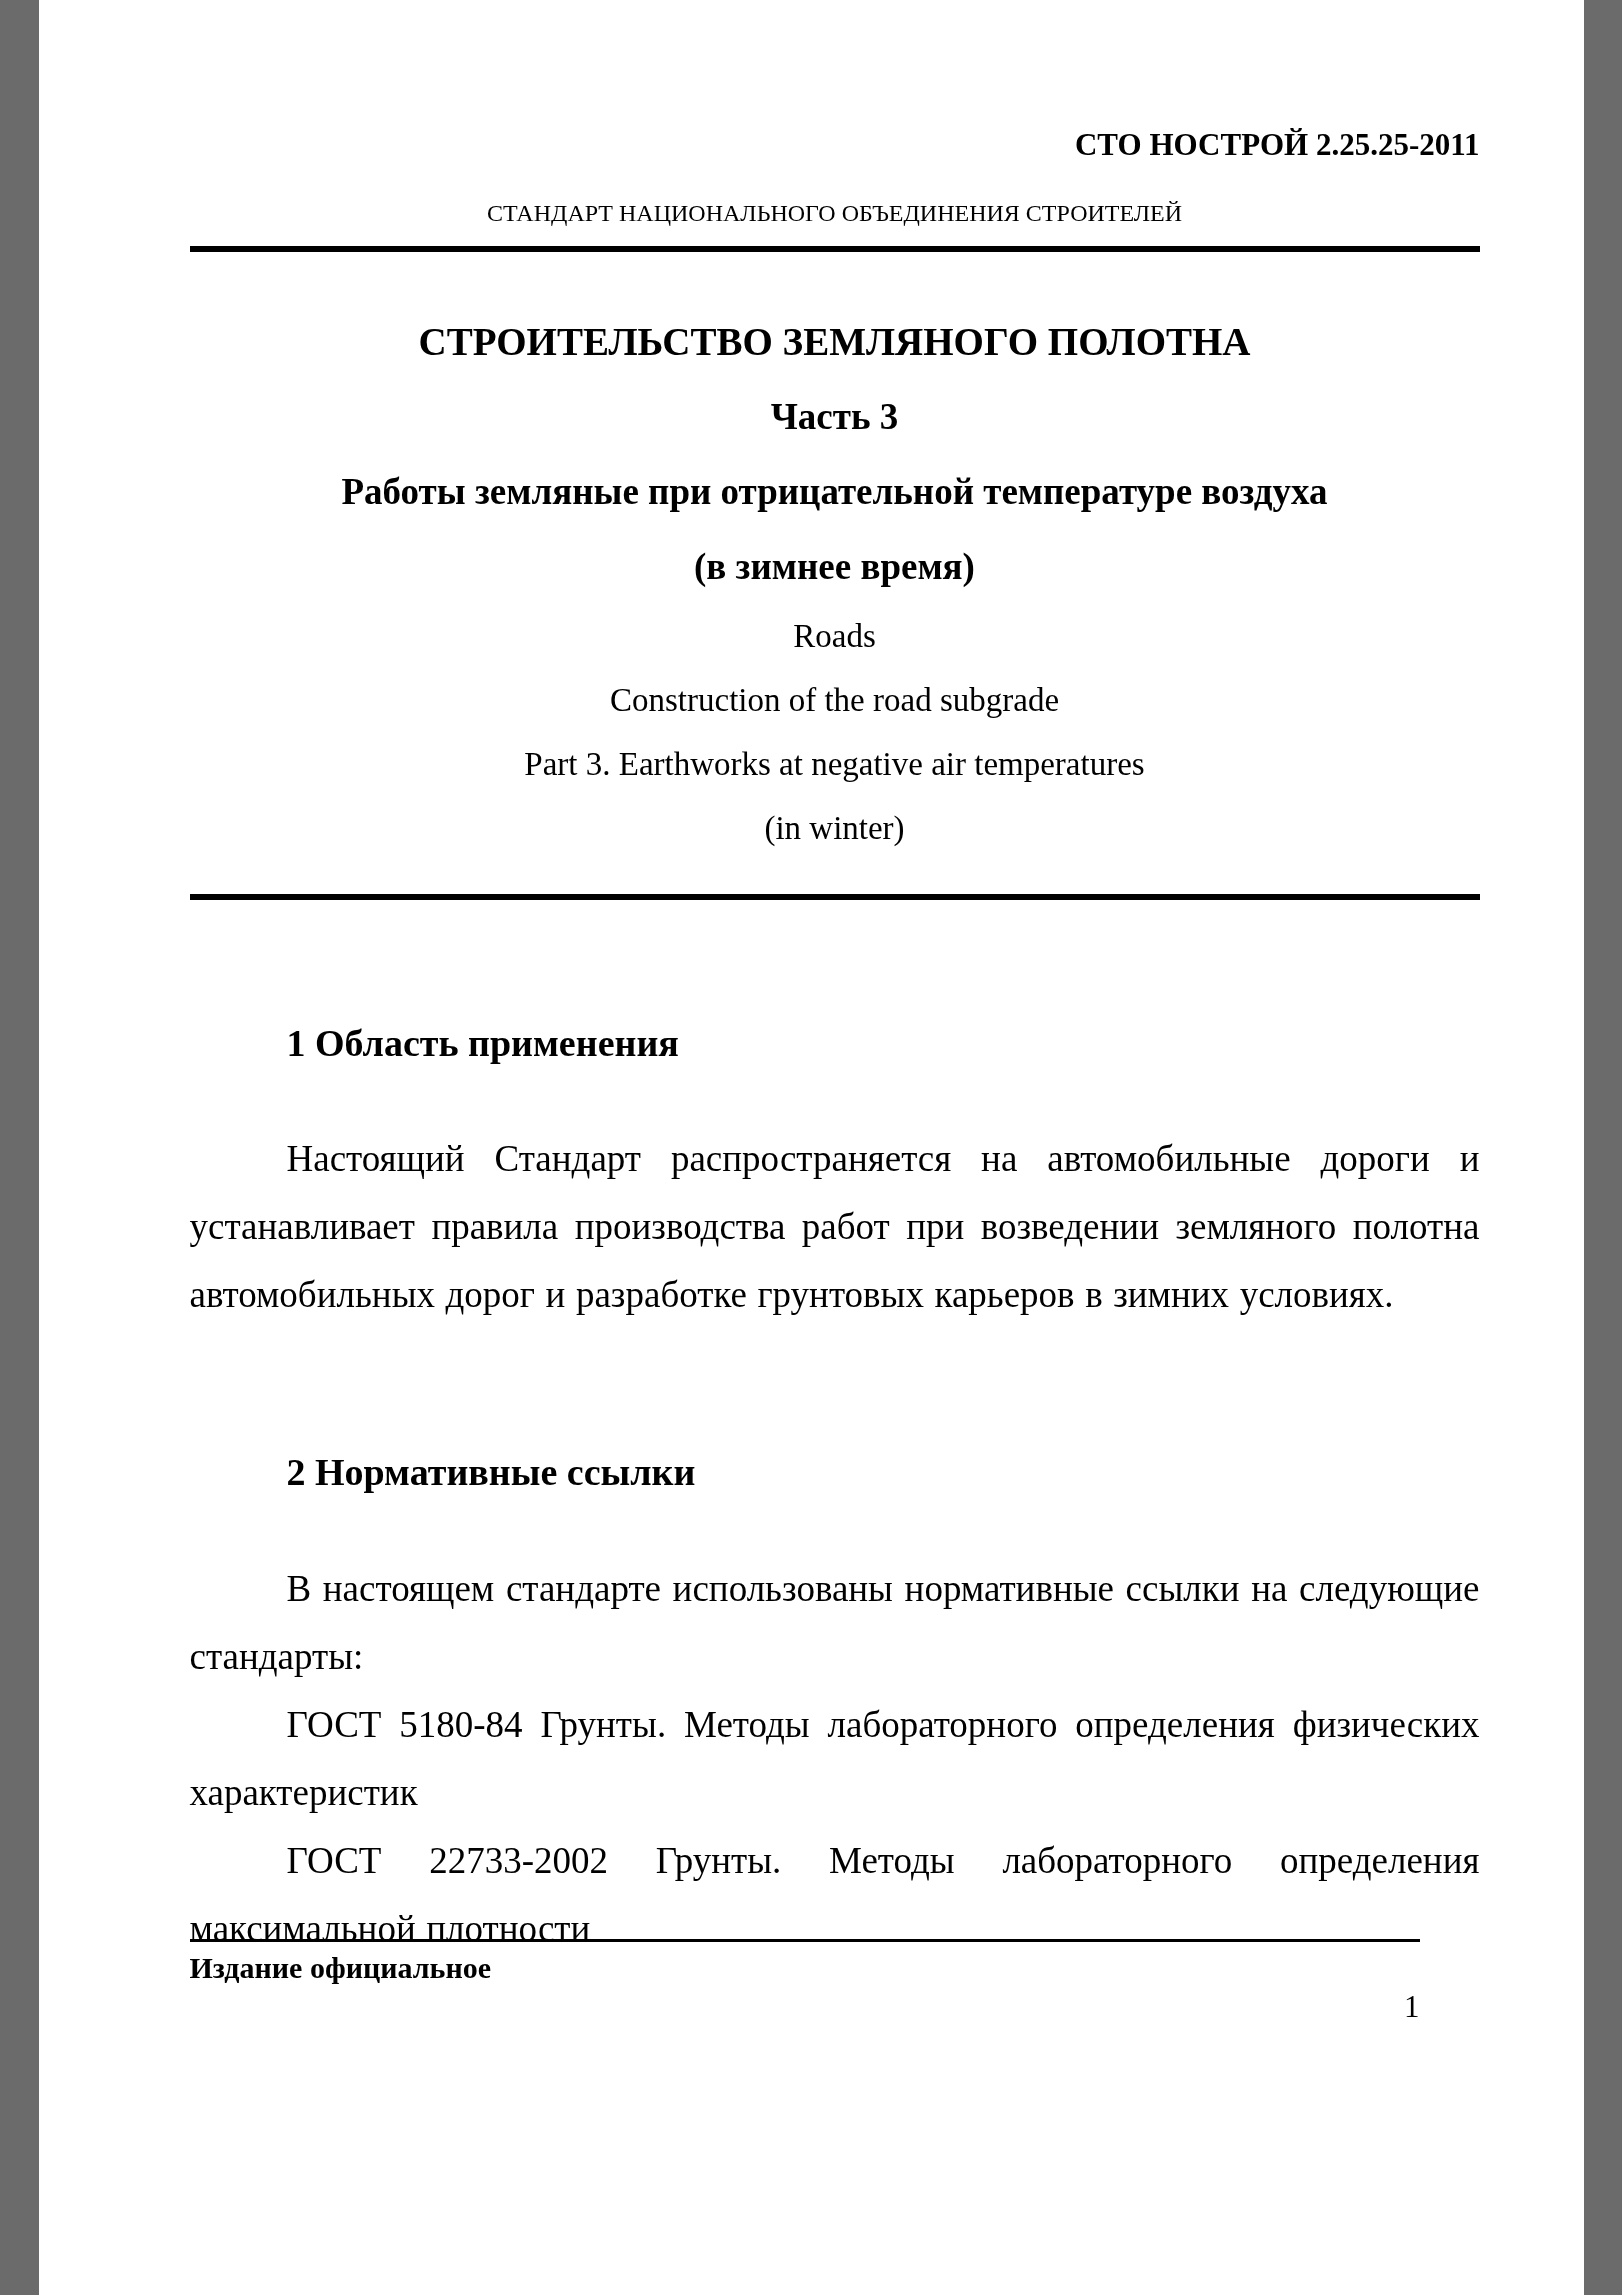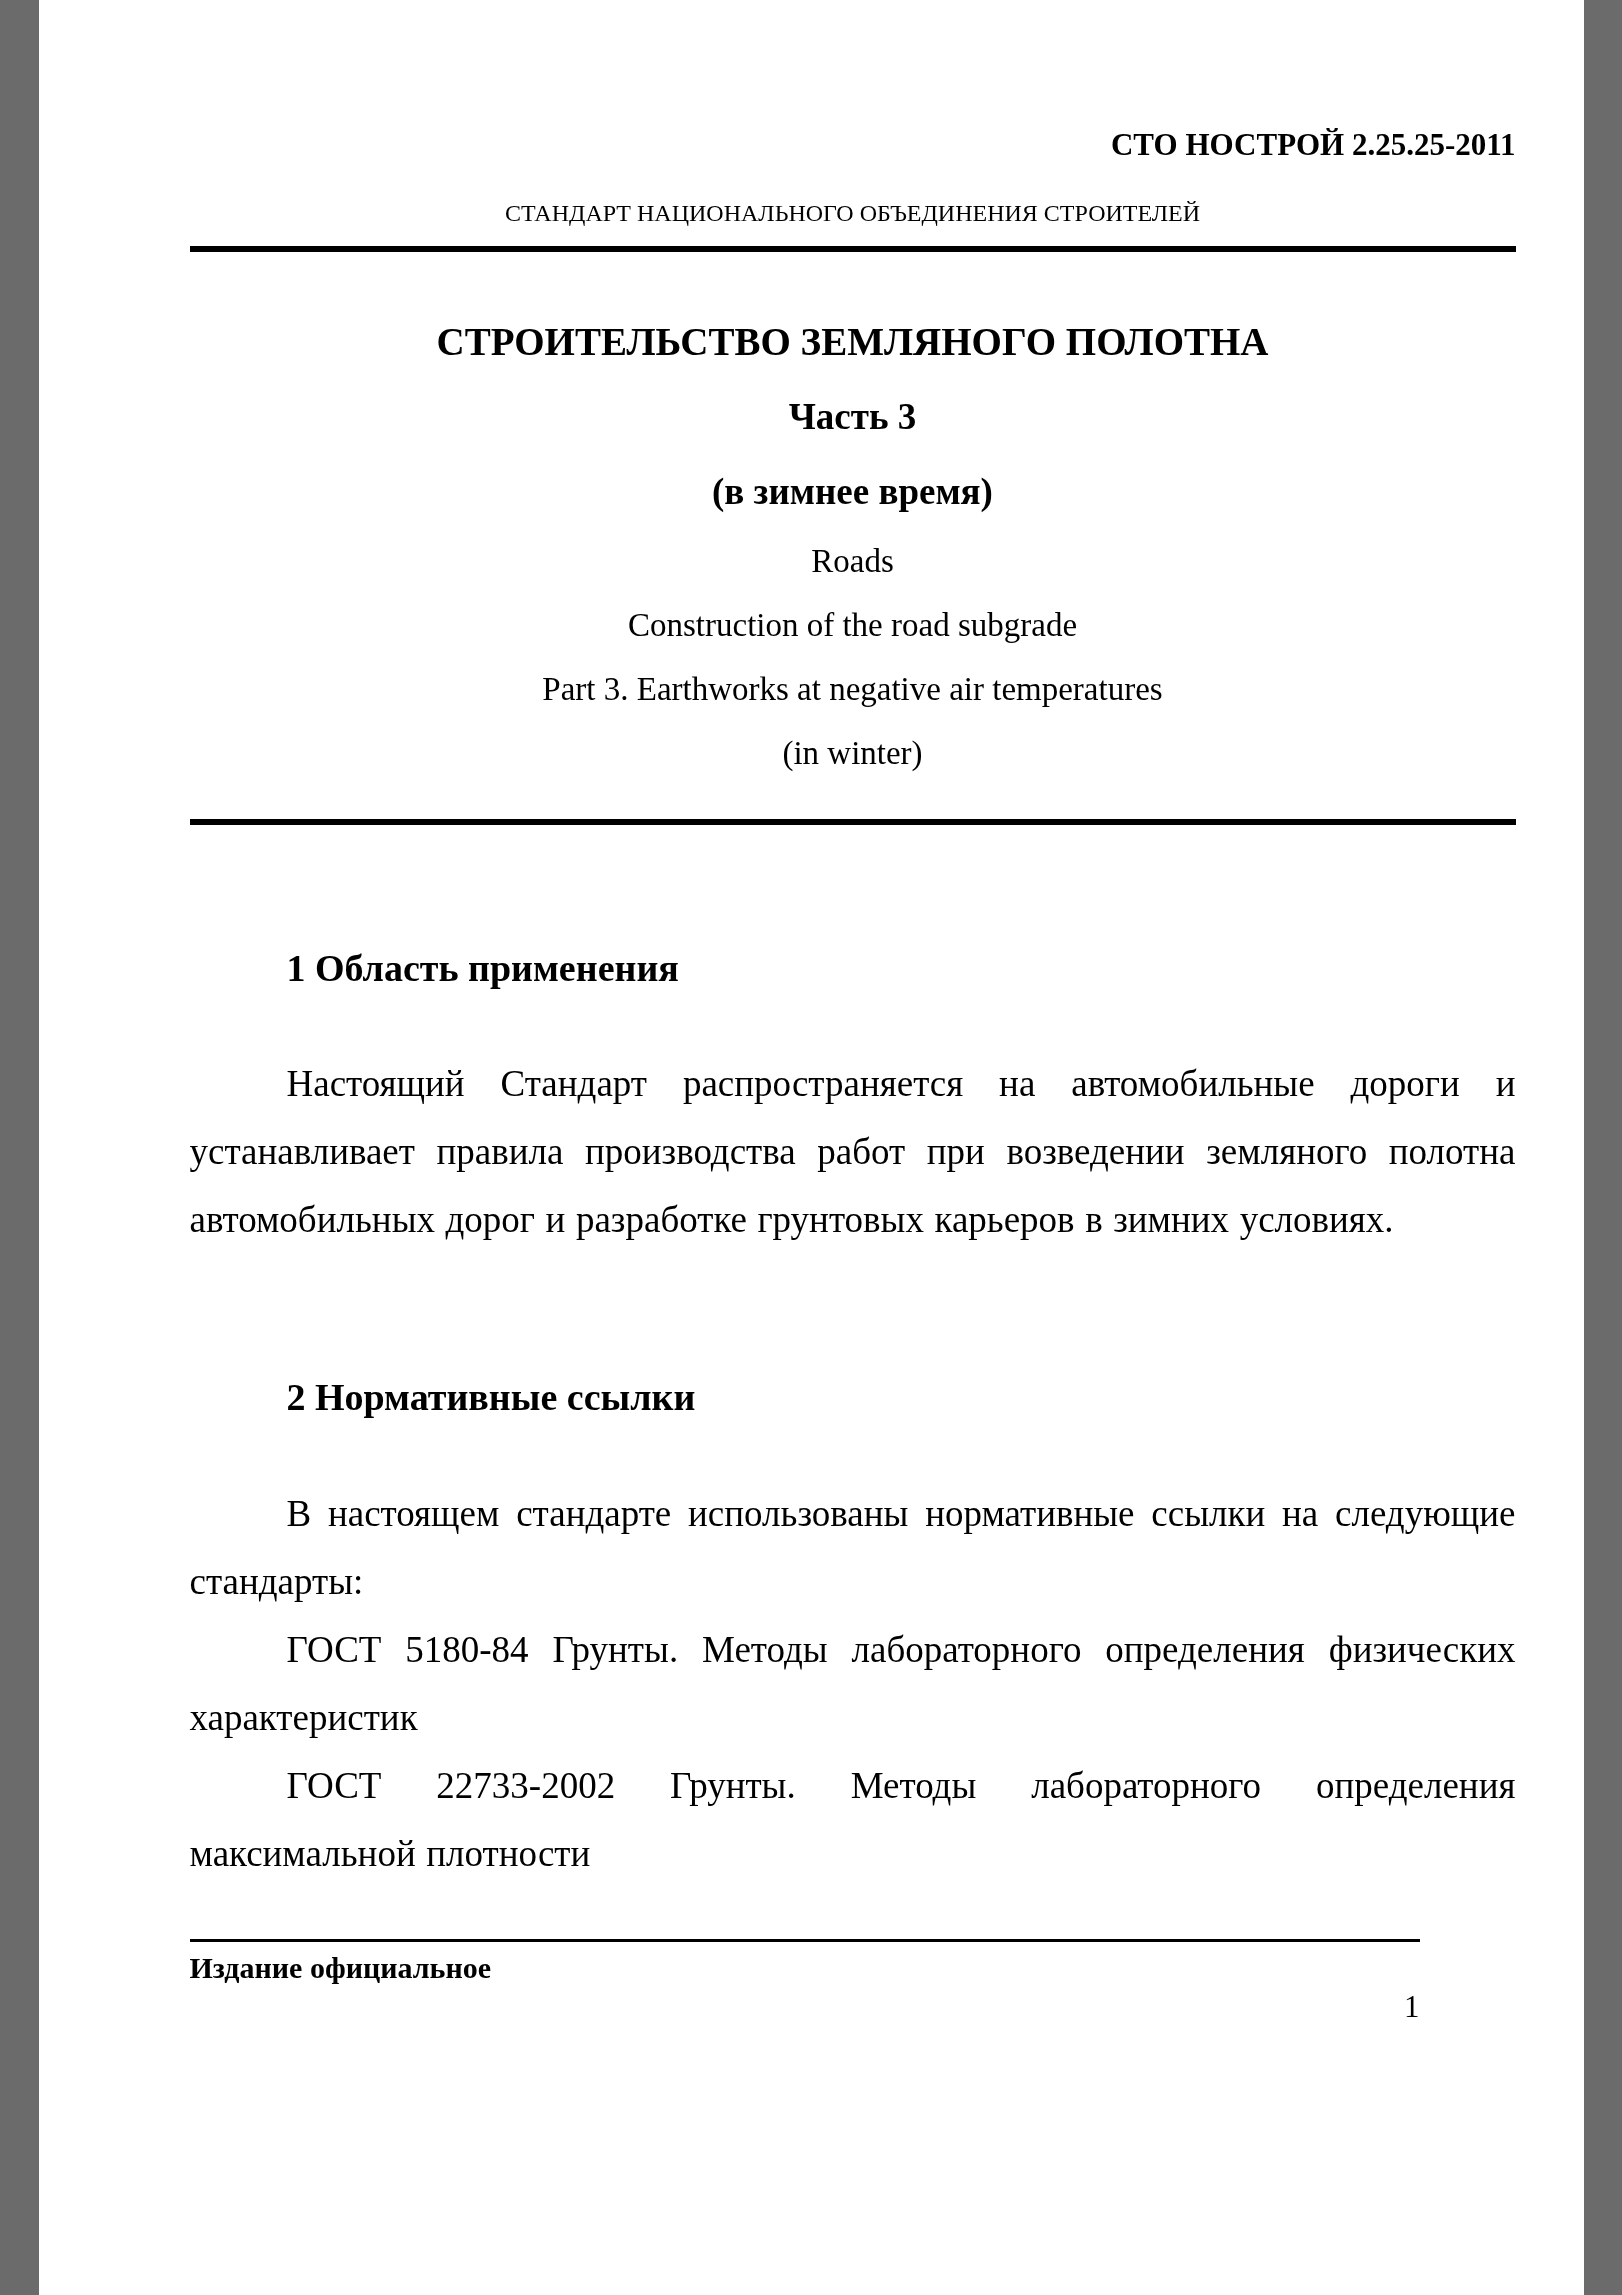--- a/index.html
+++ b/index.html
@@ -6,21 +6,21 @@
   * { margin: 0; padding: 0; box-sizing: border-box; }
   html, body { background: #6b6b6b; }
   .page {
     width: 1545px;
     height: 2295px;
     margin: 0 auto;
     background: #ffffff;
     color: #000000;
     font-family: "Liberation Serif", "DejaVu Serif", serif;
     position: relative;
-    padding: 128px 68px 0 151px;
+    padding: 128px 104px 0 151px;
     overflow: hidden;
   }
   
   .doc-number {
     text-align: right;
     font-weight: bold;
     font-size: 31px;
     line-height: 1.1;
   }
   .org-title {
@@ -100,20 +100,21 @@
 
   <header>
     <div class="doc-number">СТО НОСТРОЙ 2.25.25-2011</div>
     <div class="org-title">СТАНДАРТ НАЦИОНАЛЬНОГО ОБЪЕДИНЕНИЯ СТРОИТЕЛЕЙ</div>
     <div class="rule-thick"></div>
   </header>
 
   <section class="title-block">
     <div class="title-ru">СТРОИТЕЛЬСТВО ЗЕМЛЯНОГО ПОЛОТНА</div>
     <div class="title-ru-sub">Часть 3</div>
+    <div class="title-ru-sub">Работы земляные при отрицательной температуре воздуха</div>
     <div class="title-ru-sub">(в зимнее время)</div>
 
     <div class="title-en">Roads</div>
     <div class="title-en">Construction of the road subgrade</div>
     <div class="title-en">Part 3. Earthworks at negative air temperatures</div>
     <div class="title-en">(in winter)</div>
   </section>
 
   <div class="rule-thick title-rule"></div>
 

